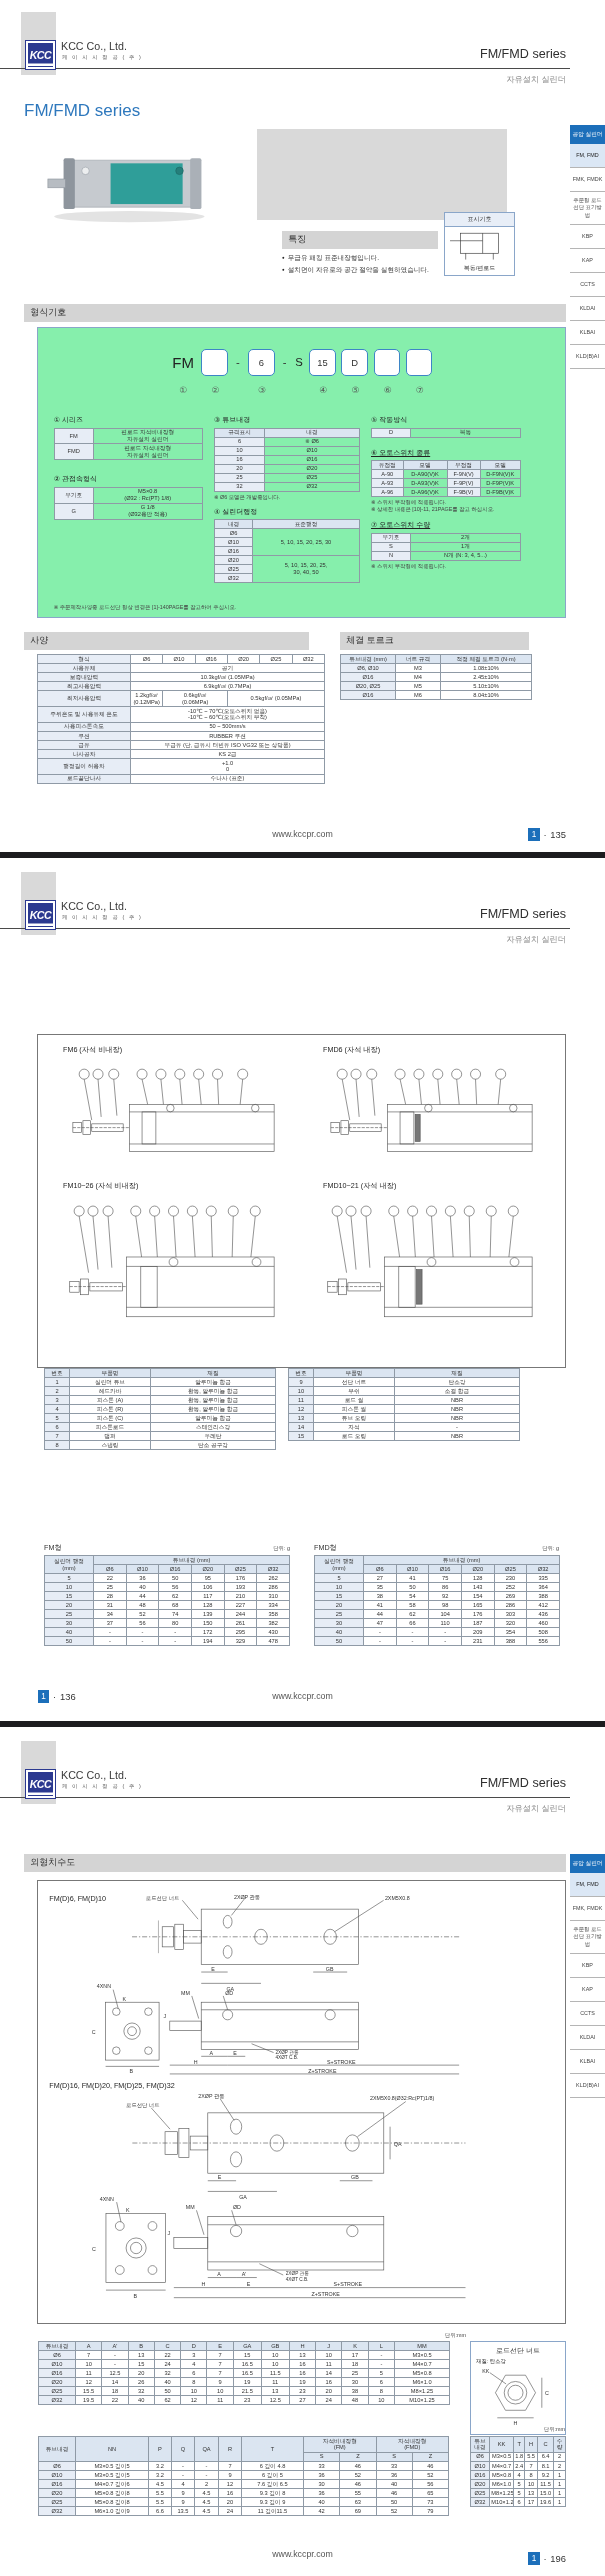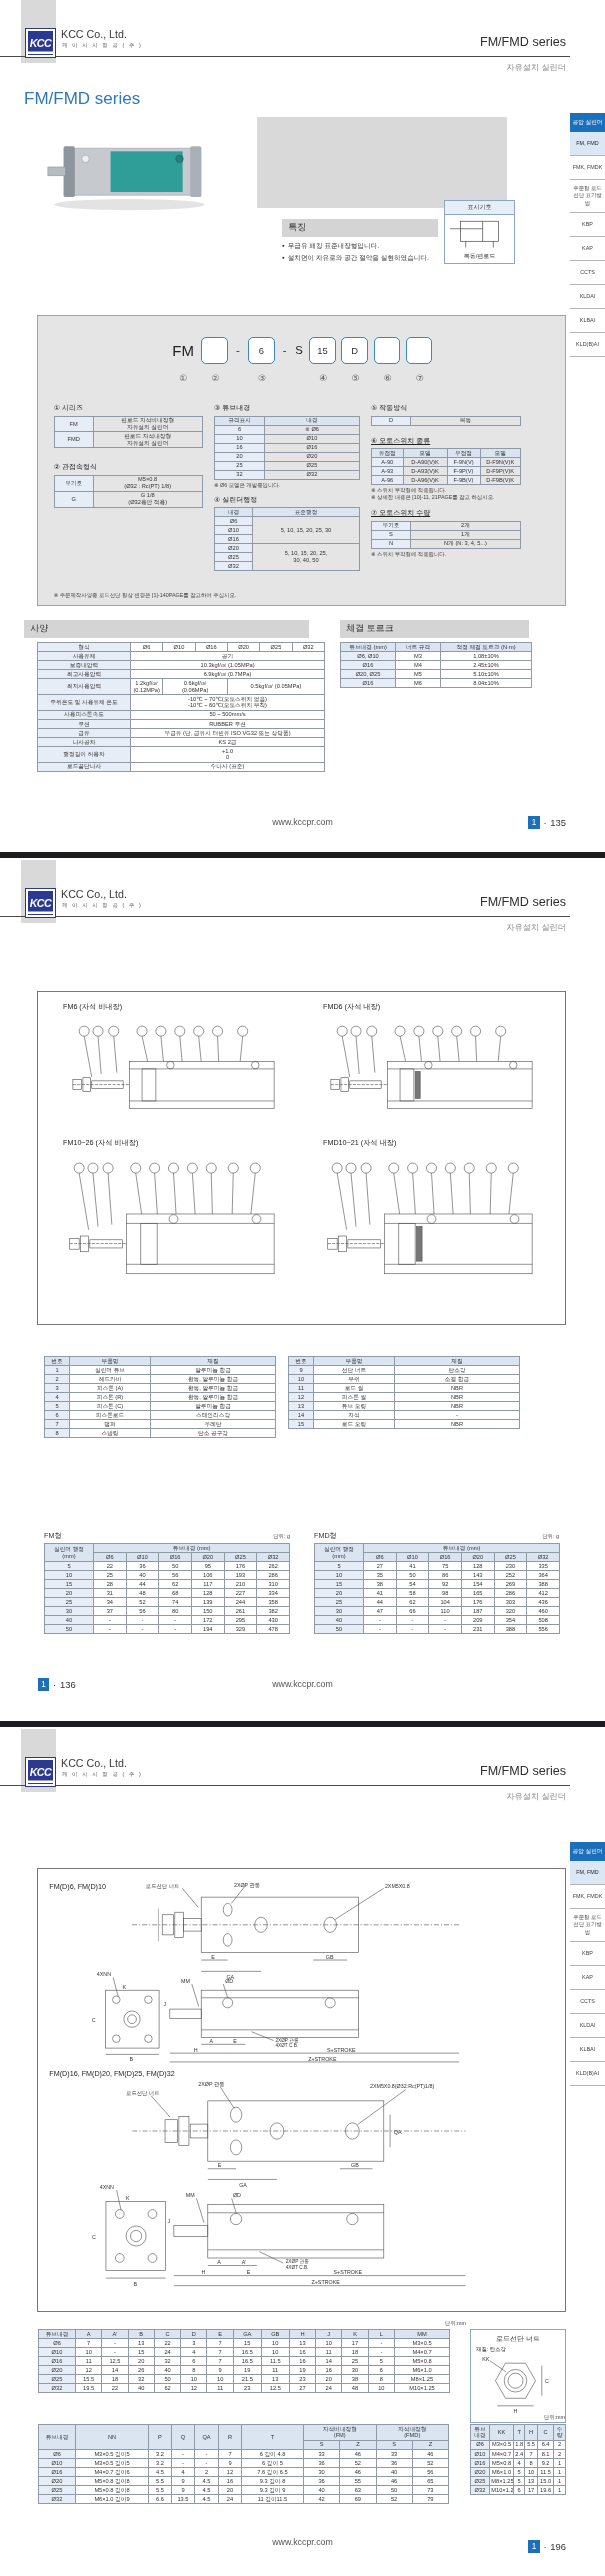--- a/index.html
+++ b/index.html
@@ -1,18 +1,18 @@
 <!DOCTYPE html>
 <html style="font-size:10px"><head>
 <meta charset="utf-8">
 <style>
   html,body{margin:0;padding:0;background:#fff;}
   .canvas{position:relative;width:605px;height:2576px;background:#fff;
     font-family:"Liberation Sans","DejaVu Sans",sans-serif;color:#333;overflow:hidden;}
-  .page{position:absolute;left:0;width:605px;}
+  .page{position:absolute;left:0;width:605px;margin-top:12px;}
   .abs{position:absolute;}
   .pagebreak{position:absolute;left:0;width:605px;height:5.7px;background:#1d1d1f;}
 
   
   .hdr-strip{position:absolute;left:21px;top:0;width:35px;height:63px;background:#d9d9d9;}
   .hdr-rule{position:absolute;left:0;top:56px;width:570px;border-bottom:1.3px solid #4a4a4a;}
   .logo{position:absolute;left:24.6px;top:28px;width:31.5px;height:30px;background:#fff;border:1.3px solid #2b3990;box-sizing:border-box;display:flex;align-items:center;justify-content:center;}
   .logo-in{width:25px;height:23px;background:#2b3990;color:#fff;font-style:italic;font-weight:bold;font-size:10.7px;display:flex;align-items:center;justify-content:center;letter-spacing:-0.6px;border-bottom:1.9px solid #2b3990;box-shadow:inset 0 -2.5px 0 #fff,inset 0 -4.4px 0 #2b3990;}
   .company{position:absolute;left:61px;top:28px;font-size:10.7px;color:#3a3a3a;}
   .company-kr{position:absolute;left:62px;top:42px;font-size:5.4px;letter-spacing:1.6px;color:#555;}
@@ -33,21 +33,21 @@
   table.tbl{border-collapse:collapse;table-layout:fixed;}
   .tbl th,.tbl td{border:0.6px solid #8f9aa6;font-size:5.7px;line-height:1.2;text-align:center;padding:0.6px 1.3px;white-space:pre-line;color:#333;overflow:hidden;}
   .tbl th{background:#dbe5f1;font-weight:normal;}
   .tbl.rh1 td:first-child{background:#e7edf6;}
   .tbl.rh13 td:nth-child(1),.tbl.rh13 td:nth-child(3){background:#e7edf6;}
   .ttl{font-size:7px;color:#222;margin:0 0 2.5px 0;}
   .ttl.ul{text-decoration:underline;}
   .note{font-size:5.4px;color:#444;line-height:1.25;}
 
   
-  .codebox{position:absolute;border:0.6px solid #8aa6c9;background:#e5e5e5;box-sizing:border-box;}
+  .codebox{position:absolute;border:0.6px solid #8aa6c9;background:#86efac;box-sizing:border-box;}
   .codeline{position:absolute;left:0;right:0;display:flex;justify-content:center;align-items:center;gap:5.7px;}
   .codeline .big{font-size:15px;color:#222;}
   .cbox{width:26.5px;height:26.5px;border:1.3px solid #3d85c6;border-radius:5px;display:flex;align-items:center;justify-content:center;font-size:9.4px;color:#333;background:#fff;box-sizing:border-box;}
   .codenums{position:absolute;left:0;right:0;display:flex;justify-content:center;gap:5.7px;}
   .codenums span{width:26.5px;text-align:center;font-size:8.8px;color:#555;}.codenums .w14{width:8.8px;}.codeline .w14{width:8.8px;text-align:center;font-size:11.3px;}
 
   .feat-bar{position:absolute;background:#d4d4d4;height:17.6px;font-size:9px;line-height:17.6px;padding-left:6.3px;box-sizing:border-box;color:#303030;}
   .feat-list{position:absolute;margin:0;padding:0;list-style:none;font-size:6.6px;color:#333;}
   .feat-list li{margin-bottom:3.1px;}
   .feat-list li:before{content:"●";font-size:4.4px;vertical-align:1.3px;margin-right:3.1px;color:#222;}
@@ -121,20 +121,21 @@
       <svg width="69" height="33" viewBox="0 0 110 52" style="display:block;margin:1.3px auto 0">
         <rect x="25" y="8" width="60" height="32" fill="none" stroke="#333"></rect>
         <line x1="60" y1="8" x2="60" y2="40" stroke="#333"></line>
         <line x1="60" y1="20" x2="8" y2="20" stroke="#333"></line>
         <line x1="33" y1="40" x2="33" y2="50" stroke="#333"></line>
         <line x1="77" y1="40" x2="77" y2="50" stroke="#333"></line>
       </svg>
       <div class="cap">복동/편로드</div>
     </div>
 
+    <div class="secbar" style="left:24px;top:292px;width:542px">형식기호</div>
 
     <div class="codebox" style="left:37px;top:315px;width:529px;height:291px">
       <div class="codeline" style="top:21px">
         <span class="big" style="width:25px;text-align:center">FM</span>
         <span class="cbox"></span>
         <span class="w14">-</span>
         <span class="cbox">6</span>
         <span class="w14">-</span>
         <span class="big w14">S</span>
         <span class="cbox">15</span>
@@ -484,21 +485,21 @@
       <div class="logo">
           <div class="logo-in">KCC</div>
         </div>
       <div class="company">KCC Co., Ltd.</div>
       <div class="company-kr">케 이 시 시 정 공 ( 주 )</div>
       <div class="series-title">FM/FMD series</div>
       <div class="series-sub">자유설치 실린더</div>
     </div>
 
 
-    <div class="structbox" style="left:37px;top:131px;width:529px;height:334px">
+    <div class="structbox" style="left:37px;top:162px;width:529px;height:334px">
       <div class="dlabel" style="left:25px;top:10px">FM6 (자석 비내장)</div>
       <div class="dlabel" style="left:285px;top:10px">FMD6 (자석 내장)</div>
       <div class="dlabel" style="left:25px;top:146px">FM10~26 (자석 비내장)</div>
       <div class="dlabel" style="left:285px;top:146px">FMD10~21 (자석 내장)</div>
 
       <svg class="abs" style="left:15.7px;top:25px" width="239" height="117" viewBox="0 0 380 185">
         <g stroke="#555" fill="none">
           <circle cx="48" cy="22" r="8"></circle>
             <circle cx="70" cy="22" r="8"></circle>
             <circle cx="95" cy="22" r="8"></circle>
@@ -967,20 +968,21 @@
       <div class="hdr-rule"></div>
       <div class="logo">
           <div class="logo-in">KCC</div>
         </div>
       <div class="company">KCC Co., Ltd.</div>
       <div class="company-kr">케 이 시 시 정 공 ( 주 )</div>
       <div class="series-title">FM/FMD series</div>
       <div class="series-sub">자유설치 실린더</div>
     </div>
 
+    <div class="secbar" style="left:24px;top:113px;width:542px">외형치수도</div>
 
     <div class="sidebar" style="top:113px">
       <div class="sb-head">공압 실린더</div>
       <div class="sb-item active">FM, FMD</div>
       <div class="sb-item">FMK, FMDK</div>
       <div class="sb-item" style="min-height:33px">주문형 로드선단 표기방법</div>
       <div class="sb-item">KBP</div>
       <div class="sb-item">KAP</div>
       <div class="sb-item">CCTS</div>
       <div class="sb-item">KLDAI</div>

